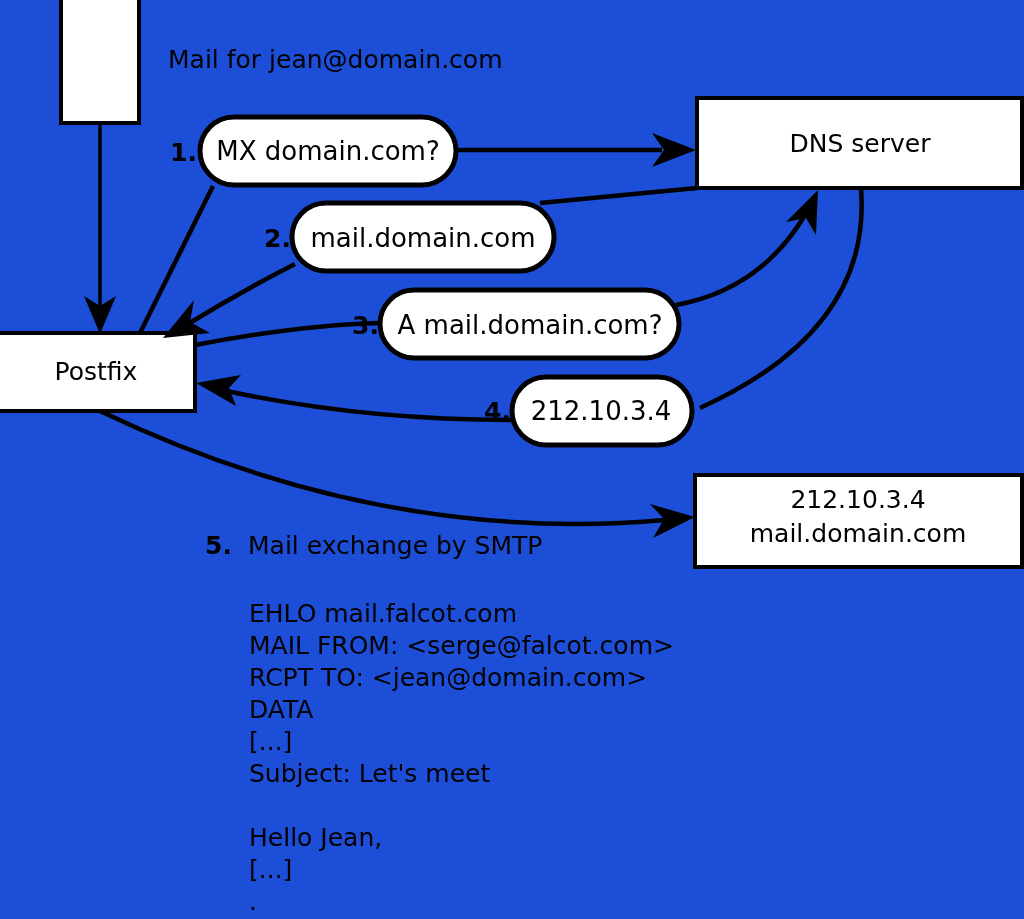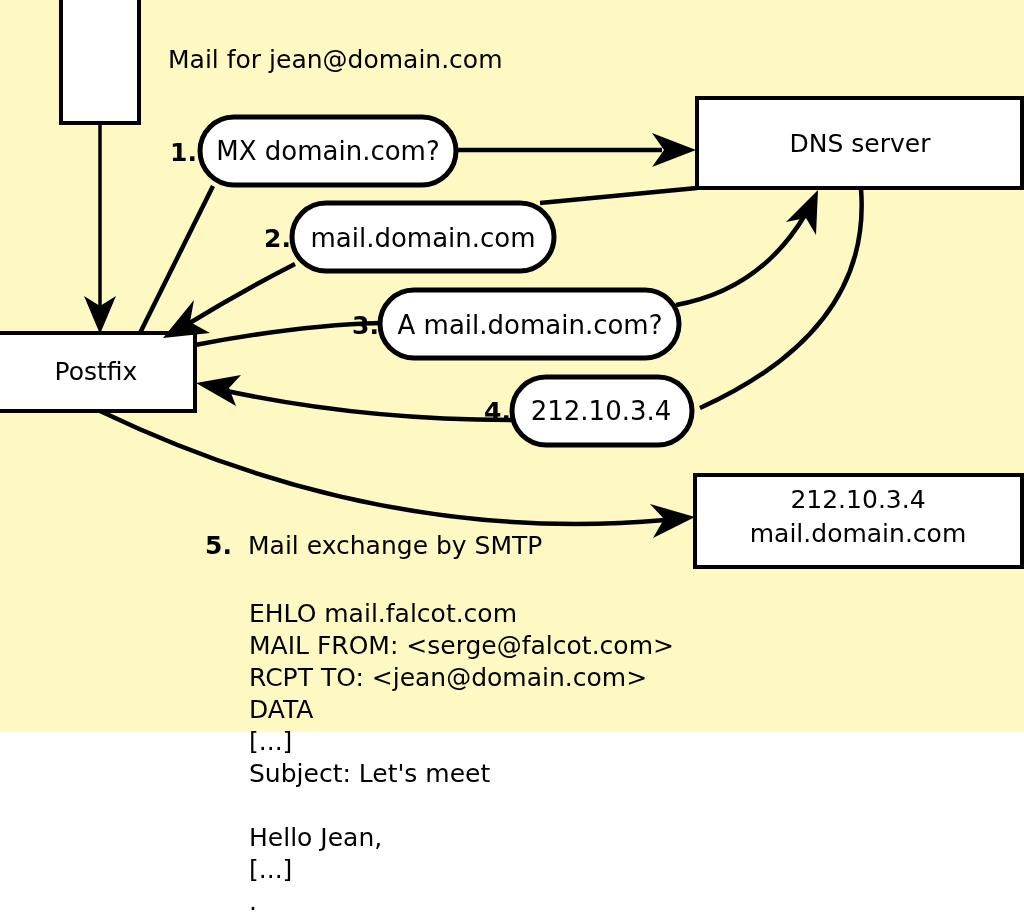--- a/index.html
+++ b/index.html
@@ -9,22 +9,22 @@
   }
   body {
     width: 1024px;
     height: 919px;
     font-family: "DejaVu Sans", sans-serif;
     overflow: hidden;
   }
   #diagram-root {
     position: relative;
     width: 1024px;
-    height: 731px;
-    background: #fef9c3;
+    height: 919px;
+    background: #1d4ed8;
   }
   svg.diagram-svg {
     position: absolute;
     top: 0;
     left: 0;
     width: 1024px;
     height: 919px;
   }
   .node-box {
     fill: #ffffff;

